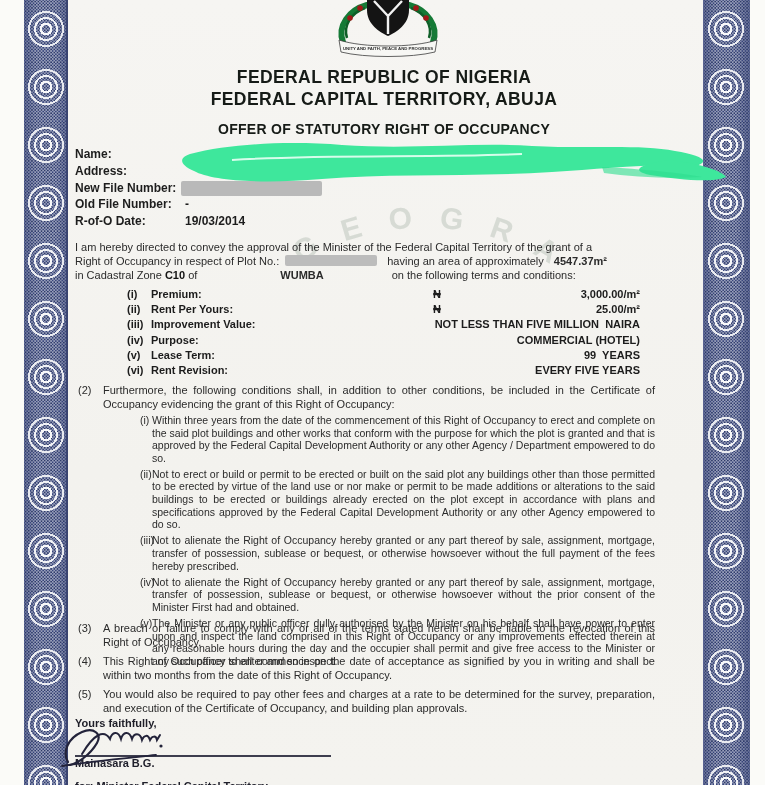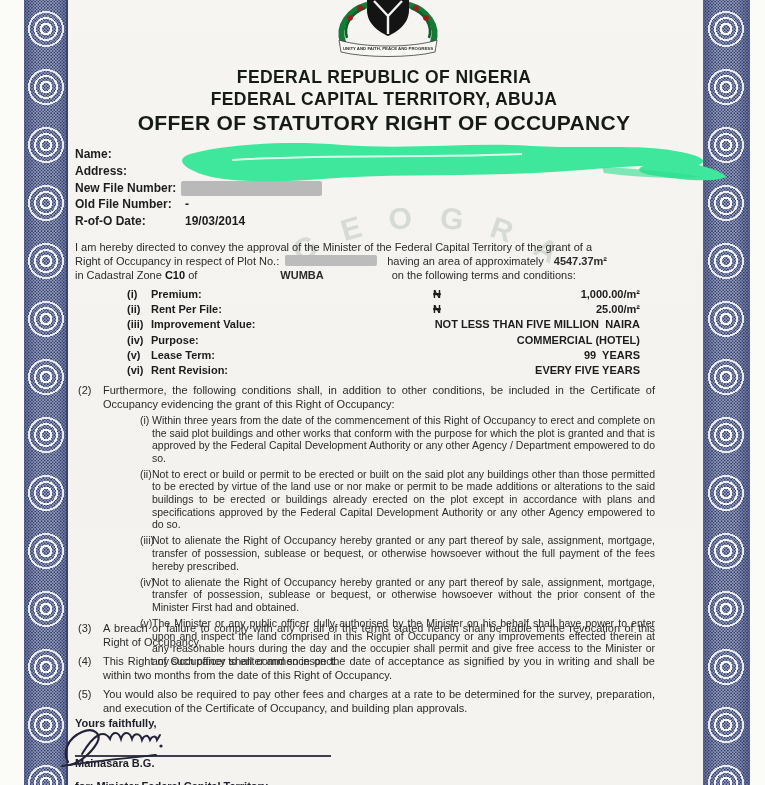--- a/index.html
+++ b/index.html
@@ -22,21 +22,21 @@
     background-size: 44px 58px, 3.2px 3.2px, 3.2px 3.2px, 44px 58px;
     background-position: 0 0, 0 0, 1.6px 1.6px, 0 0; }
   .band-left  { left:24px;  border-right:2px solid #3a4470; }
   .band-right { left:703px; width:47px; border-left:1px solid #5a6390; }
   .margin-left-strip  { position:absolute; left:0; top:0; width:24px; height:785px; background:#fbfbf8; }
   .margin-right-strip { position:absolute; left:750px; top:0; width:15px; height:785px; background:#fbfbf8; }
 
   
   .headers { position:absolute; left:68px; top:66px; width:632px; text-align:center; color:#161b17; }
   .h-line { font-size:17.5px; font-weight:bold; letter-spacing:.4px; line-height:22px; }
-  .h-line3 { font-size:21px; margin-top:2px; letter-spacing:.3px; }
+  .h-line3 { font-size:14px; margin-top:8px; letter-spacing:.3px; }
 
   
   .fields { position:absolute; left:75px; top:146px; z-index:2; }
   .field-row { display:flex; font-size:12px; font-weight:bold; line-height:16.8px; color:#1d1d1d; }
   .field-label { width:110px; }
   .field-value { white-space:pre; }
 
   .redact-gray-newfile { position:absolute; left:181px; top:181px; width:141px; height:15px;
      background:#b9b9b9; border-radius:2px; z-index:3; }
   .addr-fragment { position:absolute; left:655px; top:164px; font-size:11px; font-weight:bold;
@@ -175,25 +175,25 @@
     <div>
       <span>in Cadastral Zone </span><b>C10</b><span> of</span><span class="sp-wumba">WUMBA</span><span class="sp-follow">on the following terms and conditions:</span>
     </div>
   </div>
 
   <div class="terms">
     <div class="term-row">
       <span class="term-num">(i)</span>
       <span class="term-label">Premium:</span>
       <span class="term-naira">₦</span>
-      <span class="term-value">1,000.00/m²</span>
+      <span class="term-value">3,000.00/m²</span>
     </div>
     <div class="term-row">
       <span class="term-num">(ii)</span>
-      <span class="term-label">Rent Per File:</span>
+      <span class="term-label">Rent Per Yours:</span>
       <span class="term-naira">₦</span>
       <span class="term-value">25.00/m²</span>
     </div>
     <div class="term-row">
       <span class="term-num">(iii)</span>
       <span class="term-label">Improvement Value:</span>
       <span class="term-value">NOT LESS THAN FIVE MILLION  NAIRA</span>
     </div>
     <div class="term-row">
       <span class="term-num">(iv)</span>

